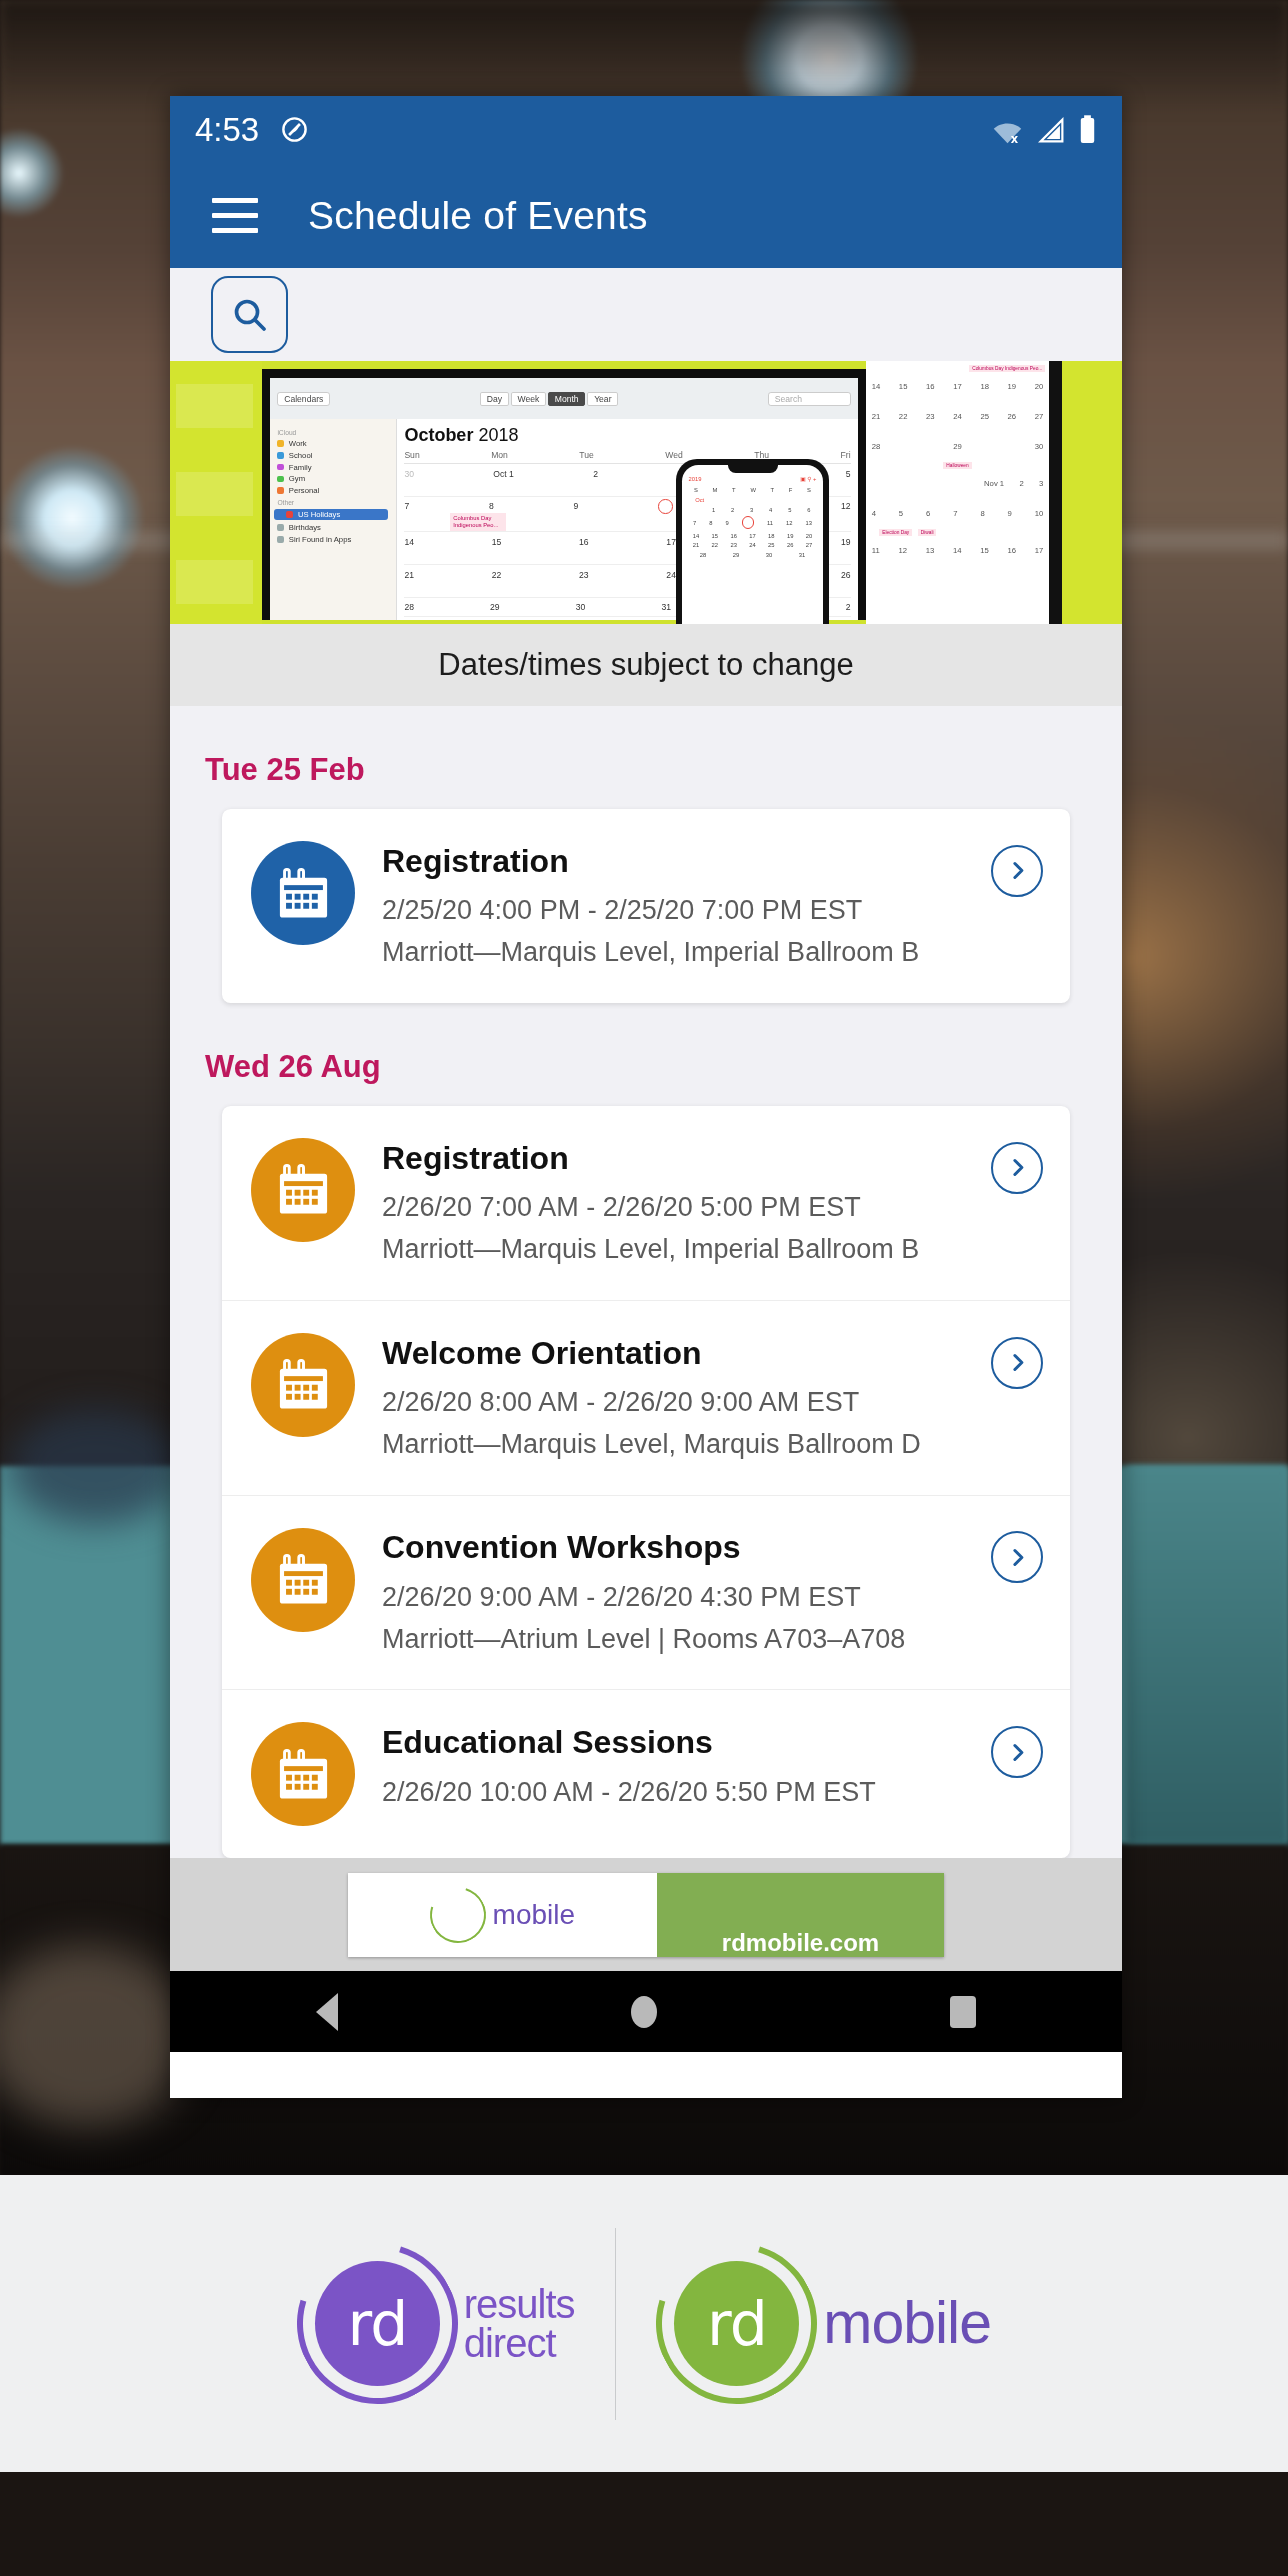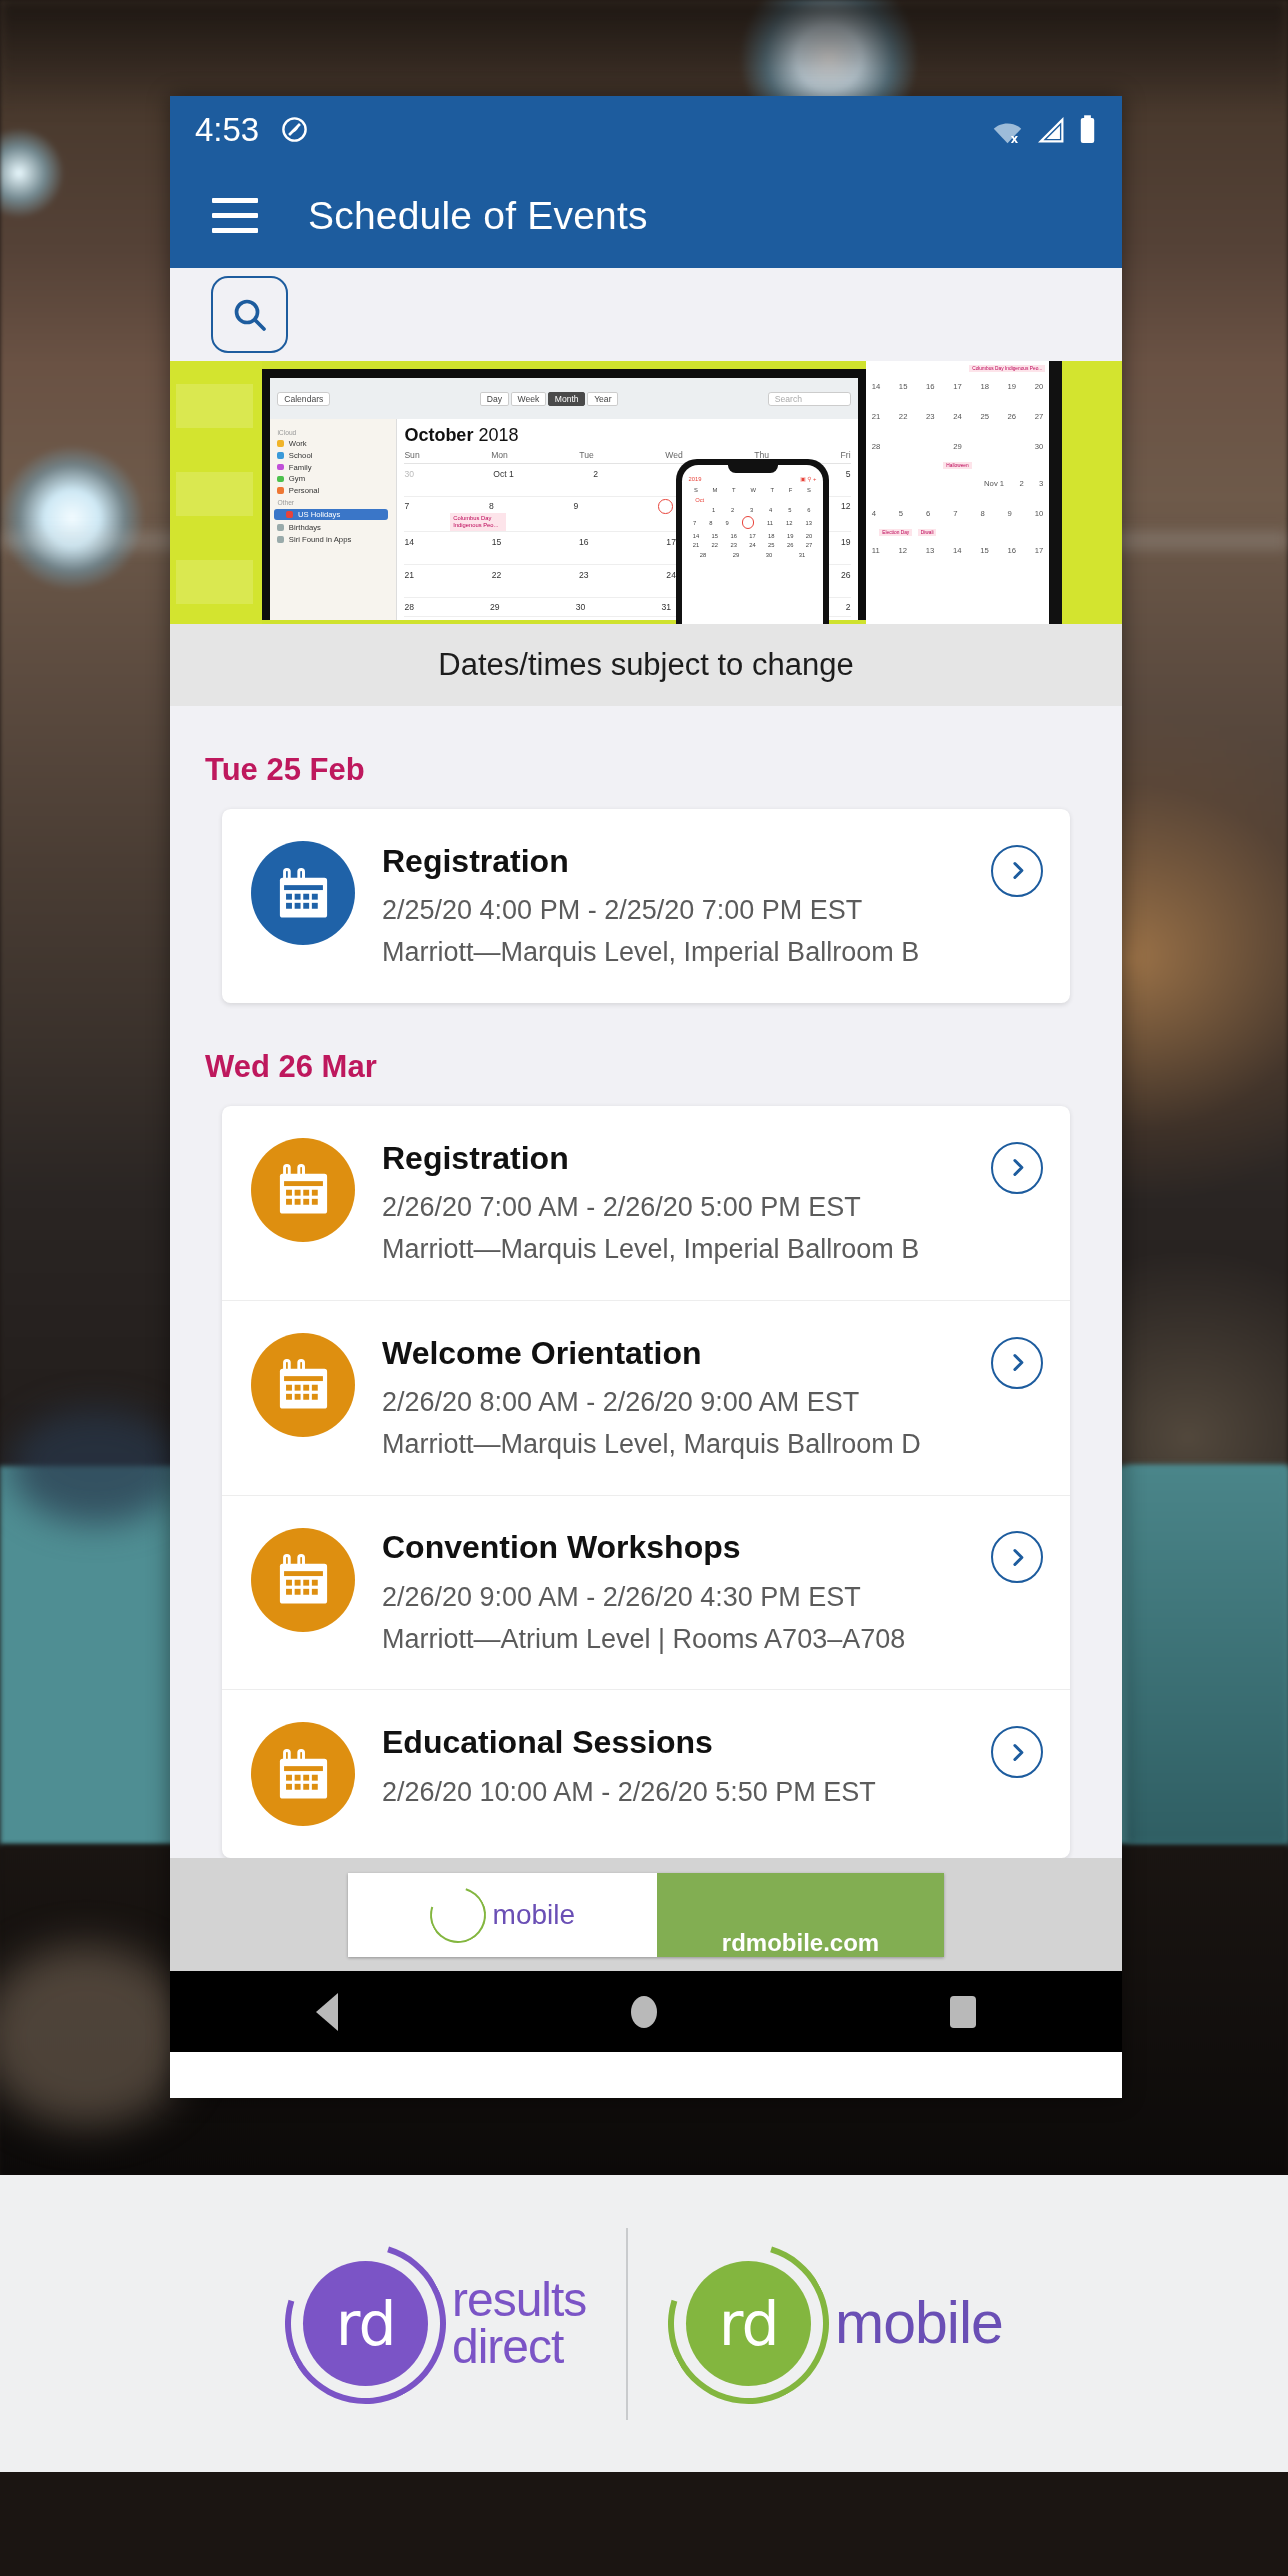--- a/index.html
+++ b/index.html
@@ -38,21 +38,21 @@
   .footer-logo{display:flex;align-items:center;}
   .footer-div{width:1.9px;height:192px;background:#c9cbcd;margin:0 40px;}
   .rd-ring{position:relative;width:161px;height:161px;flex:0 0 auto;}
   .rd-ring .arc{position:absolute;inset:0;border-radius:50%;border:6.7px solid currentColor;
     border-top-color:transparent;transform:rotate(-28deg);}
   .rd-ring .disc{position:absolute;left:18px;top:18px;width:125px;height:125px;border-radius:50%;
     background:currentColor;display:flex;align-items:center;justify-content:center;}
   .rd-ring .disc span{color:#fff;font-size:60px;font-weight:400;letter-spacing:-1px;
     font-family:"DejaVu Sans",sans-serif;line-height:1;}
   .rd-word{font-size:59px;line-height:.97;font-weight:400;letter-spacing:-1px;margin-left:5.8px;}
-  .rd-word.two-line{font-size:48px;}
+  .rd-word.two-line{font-size:40px;}
   .purple{color:#7b54c6;}
   .green{color:#83b63f;}
 
   
   .phone{position:absolute;left:170px;top:96px;width:952px;height:2002px;background:#ffffff;
     box-shadow:0 0 21px rgba(0,0,0,.45);overflow:hidden;}
 
   .statusbar{height:67px;background:#1d5c9e;display:flex;align-items:center;
     padding:0 25px;justify-content:space-between;}
   .sb-left{display:flex;align-items:center;gap:21px;}
@@ -491,21 +491,21 @@
           <div class="evt-loc">Marriott—Marquis Level, Imperial Ballroom B</div>
         </div>
         <div class="chev">
           <svg width="21" height="21" viewBox="0 0 24 24">
               <path d="M9 4 L17 12 L9 20" fill="none" stroke="#1d5c9e" stroke-width="3.4" stroke-linecap="round" stroke-linejoin="round"></path>
             </svg>
         </div>
       </div>
     </div>
 
-    <div class="daylabel">Wed 26 Mar</div>
+    <div class="daylabel">Wed 26 Aug</div>
     <div class="card">
 
       <div class="evt">
         <div class="ico orange">
           <svg width="59" height="59" viewBox="0 0 24 24">
             <rect x="4.3" y="2.2" width="1.9" height="4.4" rx=".9" fill="none" stroke="#fff" stroke-width="1.2"></rect>
             <rect x="10.1" y="2.2" width="1.9" height="4.4" rx=".9" fill="none" stroke="#fff" stroke-width="1.2"></rect>
             <rect x="2.4" y="5.6" width="19.2" height="16.2" rx="1.1" fill="#fff"></rect>
             <rect x="4.1" y="8.6" width="15.8" height="2" fill="#de8f10"></rect>
             <g fill="#de8f10">

